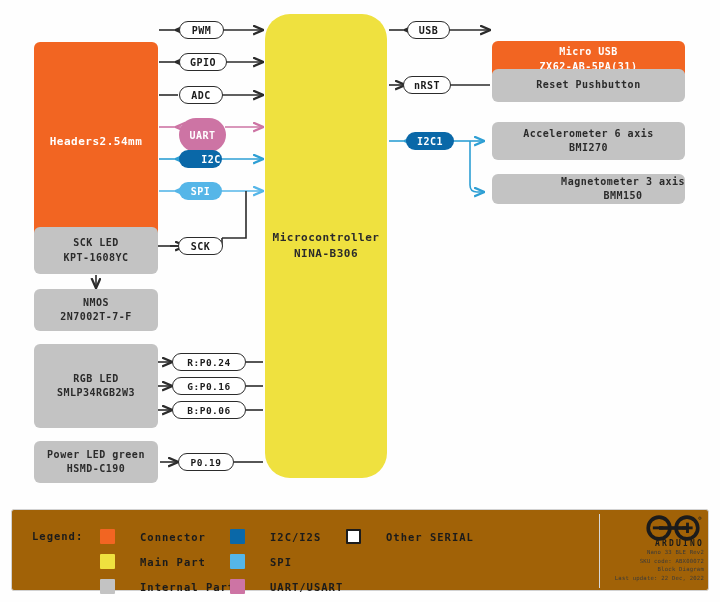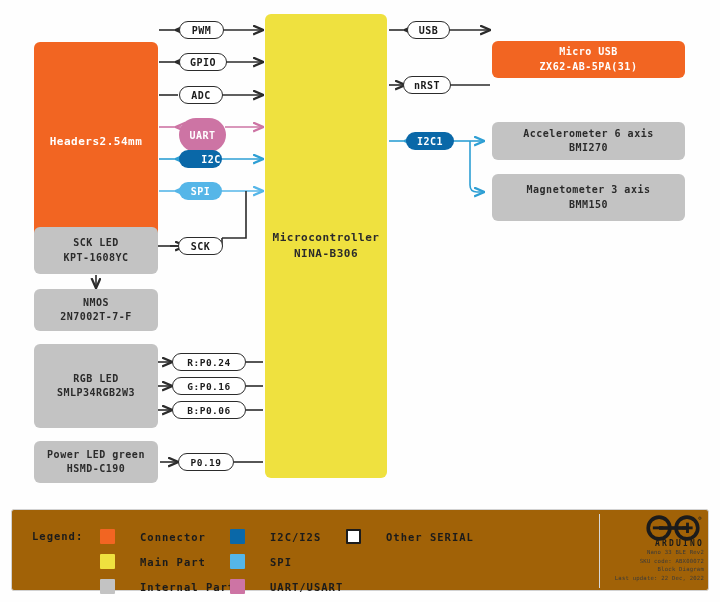--- a/index.html
+++ b/index.html
@@ -124,43 +124,48 @@
       <path d="M470,141 L470,185 Q470,192 477,192 L484,192" stroke="#2e9fd4" marker-end="url(#ar-b)"></path>
     </g>
   </svg>
 
   <div class="blk orange" style="left:34px;top:14px;width:124px;height:200px;font-size:11px;">
     <span>
         <span class="l1">Headers2.54mm</span>
       </span>
   </div>
 
-  <div class="blk yellow" style="left:265px;top:14px;width:122px;height:464px;font-size:11px;">
+  <div class="blk yellow" style="left:265px;top:14px;width:122px;height:464px;font-size:11px;border-radius:25px;">
     <span>
       <span class="l1">Microcontroller</span>
       <span class="l2">NINA-B306</span>
     </span>
   </div>
 
   <div class="blk orange" style="left:492px;top:13px;width:193px;height:37px;font-size:10px;">
     <span>
       <span class="l1">Micro USB</span>
       <span class="l2">ZX62-AB-5PA(31)</span>
     </span>
   </div>
 
+  <div class="blk grey" style="left:492px;top:69px;width:193px;height:33px;font-size:10px;">
+    <span>
+        <span class="l1">Reset Pushbutton</span>
+      </span>
+  </div>
 
   <div class="blk grey" style="left:492px;top:122px;width:193px;height:38px;font-size:10px;">
     <span>
       <span class="l1">Accelerometer 6 axis</span>
       <span class="l2">BMI270</span>
     </span>
   </div>
 
-  <div class="blk grey" style="left:492px;top:174px;width:193px;height:47px;font-size:10px;">
+  <div class="blk grey" style="left:492px;top:174px;width:193px;height:30px;font-size:10px;justify-content:flex-end;">
     <span>
       <span class="l1">Magnetometer 3 axis</span>
       <span class="l2">BMM150</span>
     </span>
   </div>
 
   <div class="blk grey" style="left:34px;top:227px;width:124px;height:47px;font-size:10px;">
     <span>
       <span class="l1">SCK LED</span>
       <span class="l2">KPT-1608YC</span>

